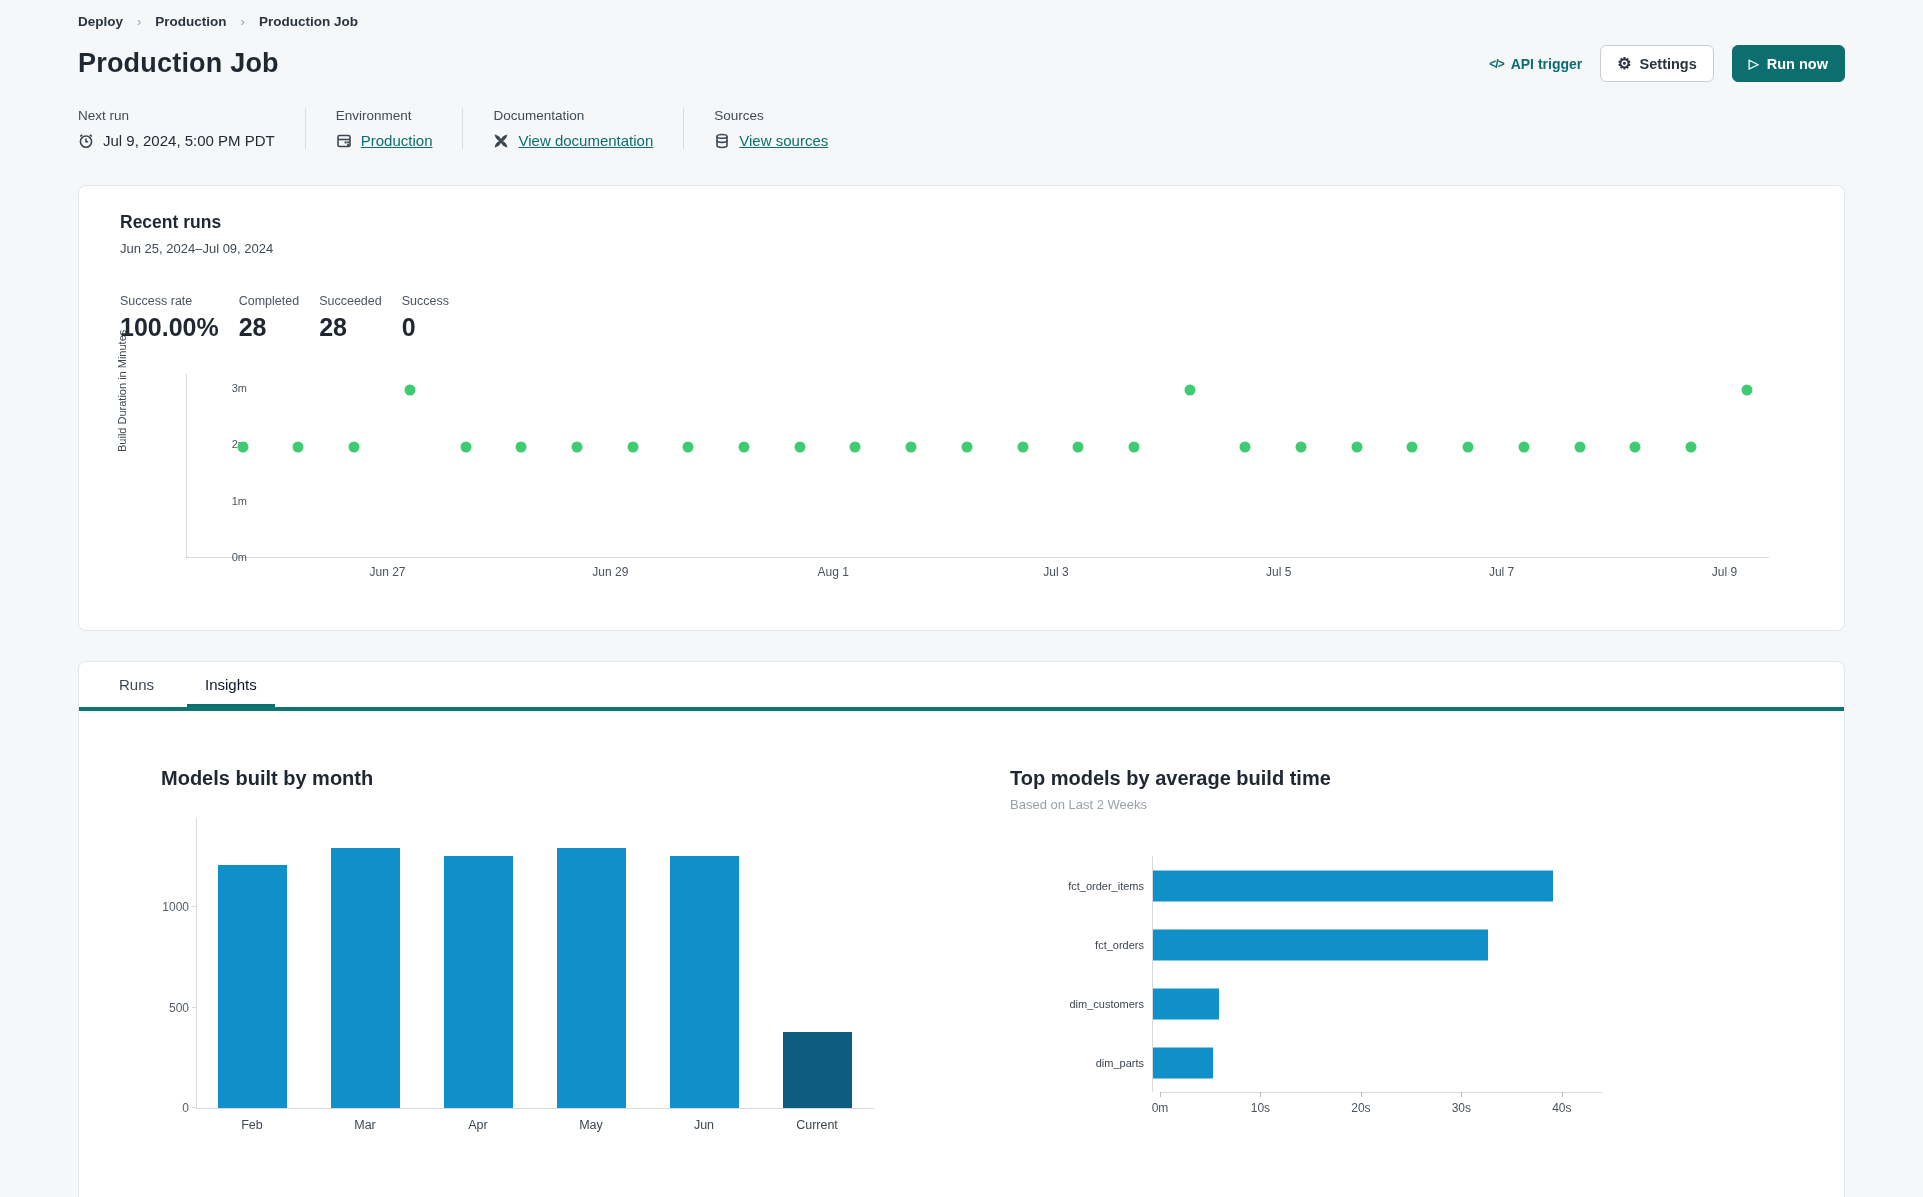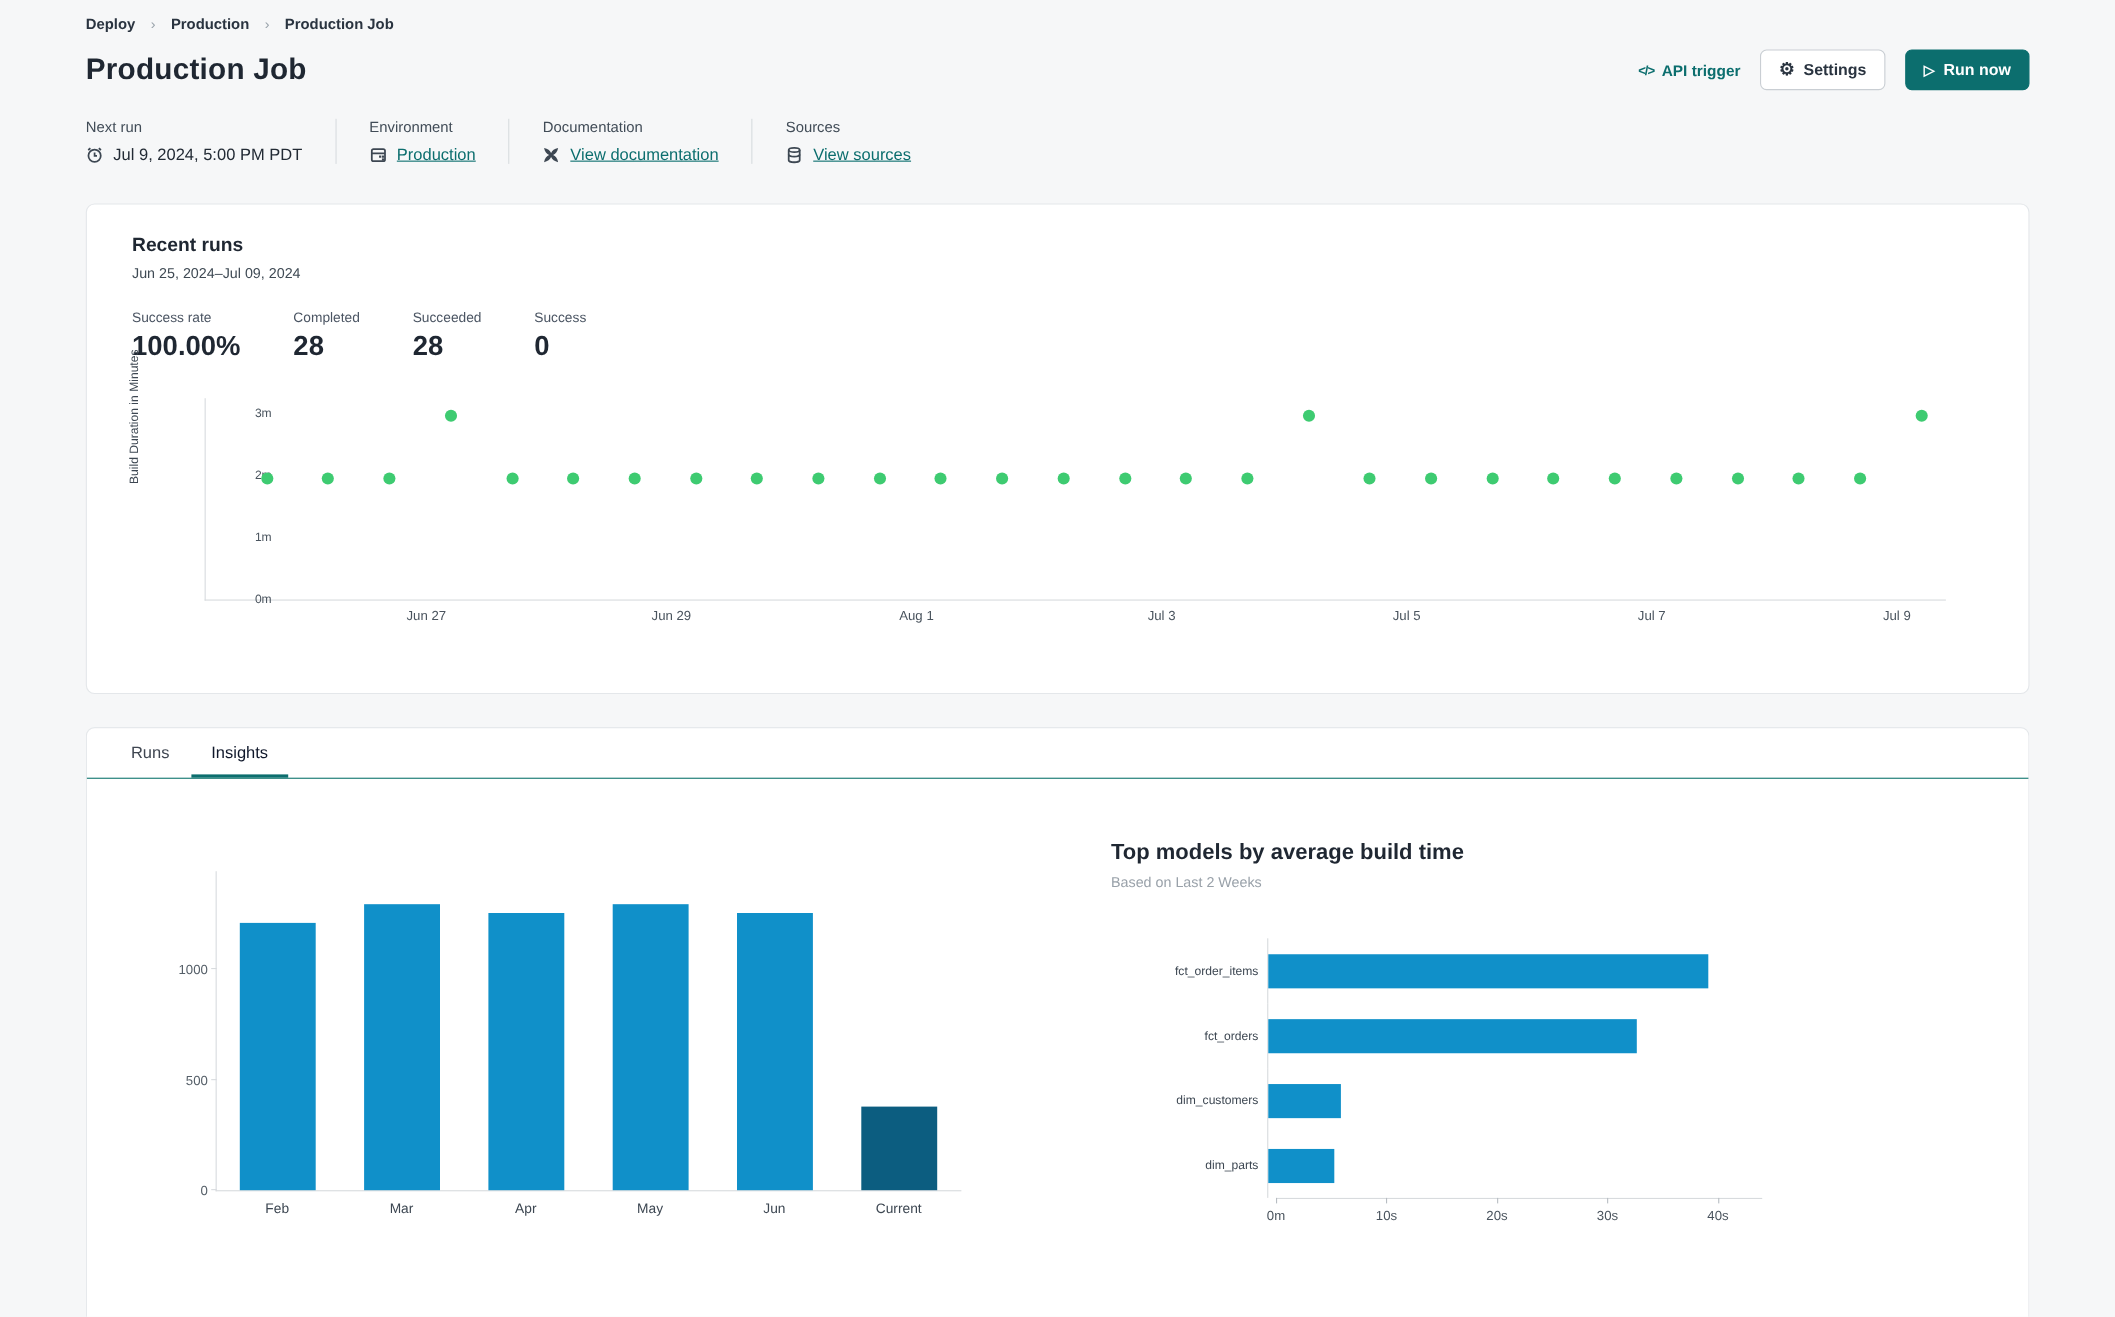--- a/index.html
+++ b/index.html
@@ -32,39 +32,39 @@
   .meta-label { font-size:13.5px; color:#414c57; }
   .meta-value { display:flex; align-items:center; gap:9px; margin-top:9px; font-size:15px; color:#232b35; }
   .meta-value svg { flex:0 0 auto; }
   a.meta-link { color:#0c6e6e; font-weight:400; text-decoration:underline; cursor:pointer; }
 
   
   .card { background:#ffffff; border:1px solid #e4e7ea; border-radius:8px; }
   .card-recent { margin-top:36px; padding:26px 41px 30px 41px; height:446px; }
   .card-title { font-size:17.5px; font-weight:700; color:#1f2732; }
   .date-range { font-size:13px; color:#3f4a54; margin-top:8px; }
-  .stats-row { display:flex; gap:48px; margin-top:26px; }
+  .stats-row { display:flex; gap:20px; margin-top:38px; }
   .stat-label { font-size:12.5px; color:#4b5563; }
   .stat-value { font-size:25px; font-weight:700; color:#1f2732; margin-top:5px; }
 
   
   .scatter-box { position:relative; height:232px; margin-top:24px; }
   .scatter-ylabel { position:absolute; left:-4px; top:86px; transform:rotate(-90deg); transform-origin:left top;
                     font-size:11px; color:#3d4752; white-space:nowrap; }
   .scatter-plot { position:absolute; left:66px; right:34px; top:8px; bottom:40px;
                   border-left:1px solid #d8dbde; border-bottom:1px solid #d8dbde; }
   .scatter-ytick { position:absolute; right:calc(100% - 60px); width:40px; text-align:right;
                    font-size:11px; color:#4a545e; transform:translateY(-50%); }
   .scatter-xtick { position:absolute; top:calc(100% - 28px); transform:translateX(-50%);
                    font-size:12px; color:#4a545e; }
   .dot { position:absolute; width:11px; height:11px; border-radius:50%; transform:translate(-50%,-50%); cursor:pointer; }
 
   
   .card-tabs { margin-top:30px; height:545px; border-bottom:none; border-bottom-left-radius:0; border-bottom-right-radius:0; }
-  .tabs-row { display:flex; gap:2px; padding:0 22px; border-bottom:1px solid #0f766e; }
+  .tabs-row { display:flex; gap:15px; padding:0 22px; border-bottom:4px solid #0f766e; }
   .tab { padding:14px 18px 11px 18px; font-size:15px; color:#3f4651; cursor:pointer; border-bottom:3px solid transparent; }
   .tab.active { color:#0f172a; font-weight:400; border-bottom-color:#0c6e6e; }
 
   .charts-area { display:flex; padding:56px 0 0 82px; }
   .chart-block { position:relative; }
   .chart-block-left { width:849px; }
   .chart-block-right { width:700px; margin-left:0; }
   .chart-title { font-size:20px; font-weight:700; color:#1f2732; }
   .chart-subtitle { font-size:13px; color:#99a1a9; margin-top:7px; }
 
@@ -238,20 +238,21 @@
 
   <div class="card card-tabs">
     <div class="tabs-row">
       <div class="tab">Runs</div>
       <div class="tab active">Insights</div>
     </div>
 
     <div class="charts-area">
 
       <div class="chart-block chart-block-left">
+        <div class="chart-title">Models built by month</div>
         <div class="vbar-plot">
             <div class="vbar-ytick" style="bottom: 0px;">0</div>
             <div class="vbar-ytickmark" style="bottom: 0px;"></div>
             <div class="vbar-ytick" style="bottom: 100.345px;">500</div>
             <div class="vbar-ytickmark" style="bottom: 100.345px;"></div>
             <div class="vbar-ytick" style="bottom: 200.69px;">1000</div>
             <div class="vbar-ytickmark" style="bottom: 200.69px;"></div>
             <div class="vbar" style="left: 20.5px; width: 69px; height: 242.834px; background: rgb(16, 144, 201);"></div>
             <div class="vbar-xlabel" style="left: 55px;">Feb</div>
             <div class="vbar" style="left: 133.5px; width: 69px; height: 259.893px; background: rgb(16, 144, 201);"></div>

